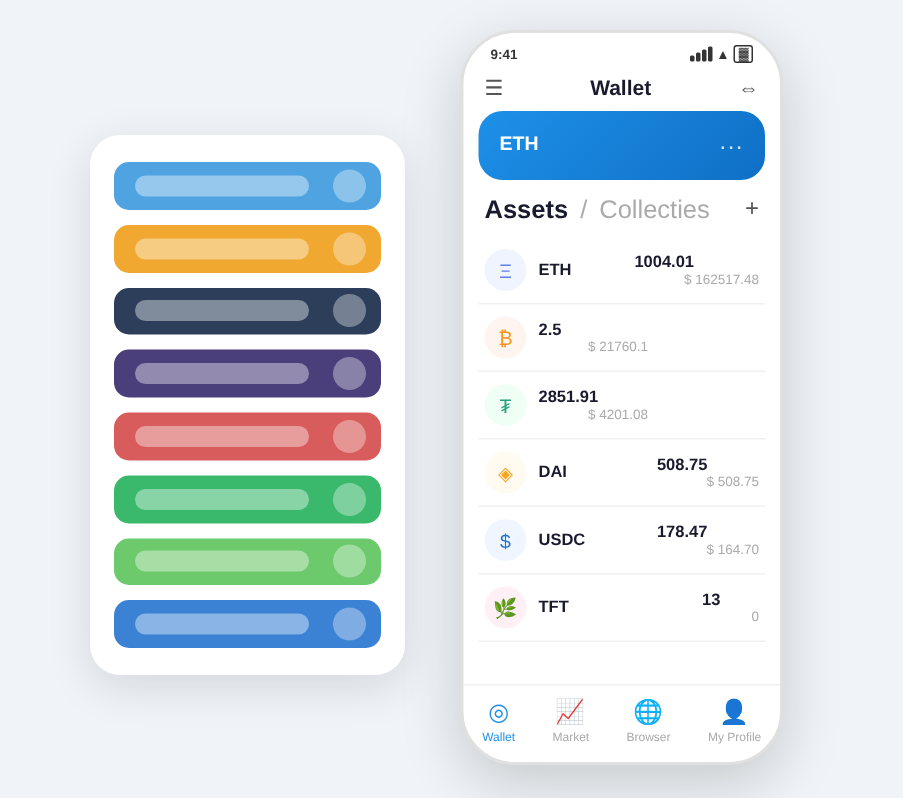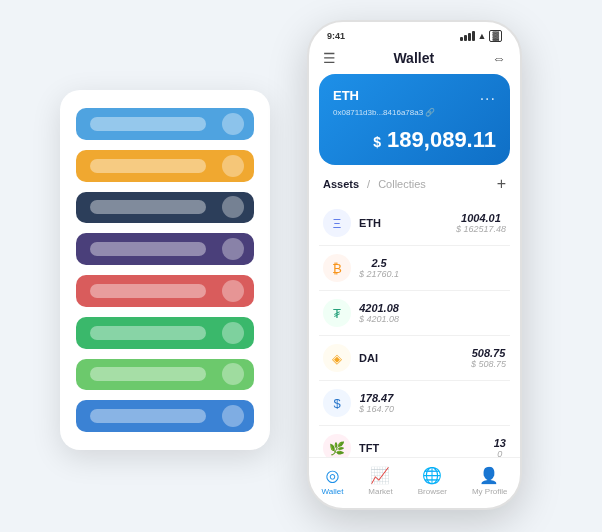--- a/index.html
+++ b/index.html
@@ -131,21 +131,21 @@
     .eth-amount { font-size: 22px; font-weight: 700; text-align: right; }
     .dollar-sign { font-size: 14px; }
 
     
     .assets-header {
       display: flex;
       justify-content: space-between;
       align-items: center;
       padding: 0 14px 8px;
     }
-    .assets-tabs { display: flex; gap: 8px; align-items: center; font-size: 11px; }
+    .assets-tabs { display: flex; gap: 8px; align-items: center; font-size: 17px; }
     .tab-active { font-weight: 700; color: #1a1a2e; }
     .tab-slash { color: #aaa; }
     .tab-inactive { color: #aaa; }
     .add-btn { color: #555; font-size: 16px; cursor: pointer; }
 
     
     .asset-list {
       flex: 1;
       overflow: hidden;
       padding: 0 10px;
@@ -161,23 +161,23 @@
       height: 28px;
       border-radius: 50%;
       display: flex;
       align-items: center;
       justify-content: center;
       font-size: 13px;
       margin-right: 8px;
       flex-shrink: 0;
     }
     .asset-name { font-size: 11px; font-weight: 600; color: #1a1a2e; flex: 1; }
-    .asset-amounts { text-align: center; font-style: italic; }
+    .asset-amounts { text-align: left; }
     .asset-main { font-size: 11px; font-weight: 600; color: #1a1a2e; }
-    .asset-usd { font-size: 9px; color: #aaa; }
+    .asset-usd { font-size: 9px; color: #aaa; margin-left: 33px; }
 
     
     .bottom-nav {
       display: flex;
       justify-content: space-around;
       padding: 8px 0 12px;
       border-top: 1px solid #f0f0f0;
     }
     .nav-item {
       display: flex;
@@ -249,28 +249,20 @@
     <span class="icon-btn">☰</span>
     <span class="phone-title">Wallet</span>
     <span class="icon-btn">⇔</span>
   </div>
 
   <div class="eth-card">
     <div class="eth-card-top">
       <span class="eth-label">ETH</span>
       <span class="eth-dots">...</span>
     </div>
-    <div class="eth-address">
-      <span>0x08711d3b...8416a78a3</span>
-      <span>🔗</span>
-    </div>
-    <div class="eth-amount">
-      <span class="dollar-sign">$</span>
-      <span>189,089.11</span>
-    </div>
   </div>
 
   <div class="assets-header">
     <div class="assets-tabs">
       <span class="tab-active">Assets</span>
       <span class="tab-slash">/</span>
       <span class="tab-inactive">Collecties</span>
     </div>
     <span class="add-btn">+</span>
   </div>
@@ -287,34 +279,35 @@
       <div class="asset-item">
       <div class="asset-icon" style="background:#fff5f0; color:#f7931a;">₿</div>
       <div class="asset-amounts">
         <div class="asset-main">2.5</div>
         <div class="asset-usd">$ 21760.1</div>
       </div>
     </div>
       <div class="asset-item">
       <div class="asset-icon" style="background:#f0fff6; color:#26a17b;">₮</div>
       <div class="asset-amounts">
-        <div class="asset-main">4201.08</div>
+        <div class="asset-main">2851.91</div>
         <div class="asset-usd">$ 4201.08</div>
       </div>
     </div>
       <div class="asset-item">
       <div class="asset-icon" style="background:#fffbf0; color:#f5a623;">◈</div>
       <span class="asset-name">DAI</span>
       <div class="asset-amounts">
         <div class="asset-main">508.75</div>
         <div class="asset-usd">$ 508.75</div>
       </div>
     </div>
       <div class="asset-item">
       <div class="asset-icon" style="background:#f0f6ff; color:#2775ca;">$</div>
+      <span class="asset-name">USDC</span>
       <div class="asset-amounts">
         <div class="asset-main">178.47</div>
         <div class="asset-usd">$ 164.70</div>
       </div>
     </div>
       <div class="asset-item">
       <div class="asset-icon" style="background:#fff0f5; color:#e91e8c;">🌿</div>
       <span class="asset-name">TFT</span>
       <div class="asset-amounts">
         <div class="asset-main">13</div>

